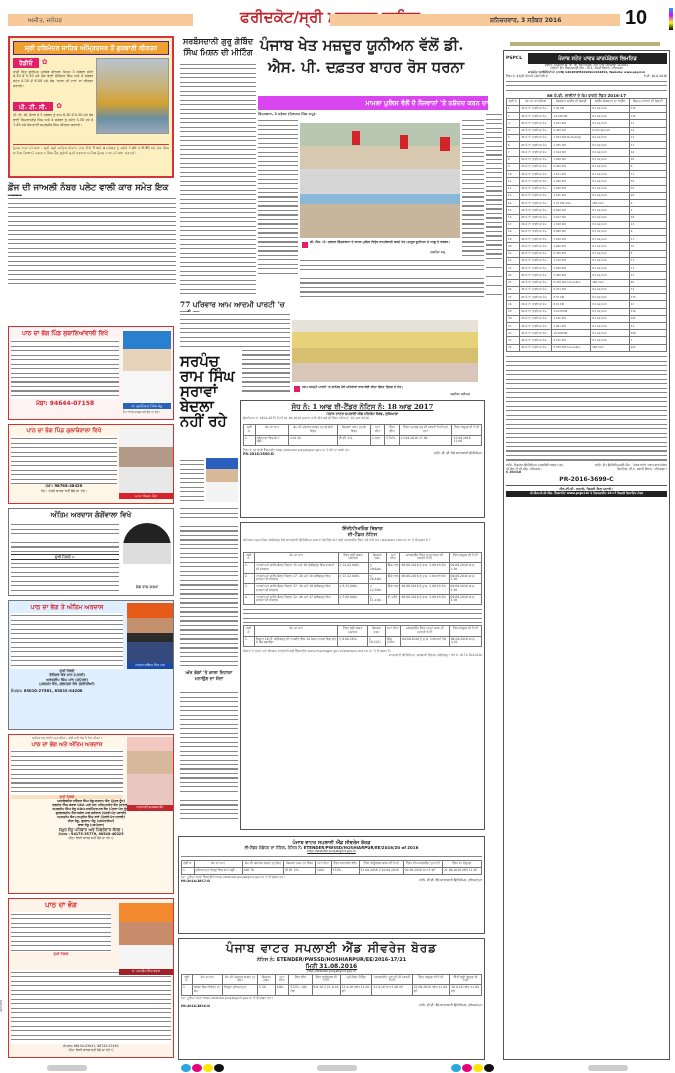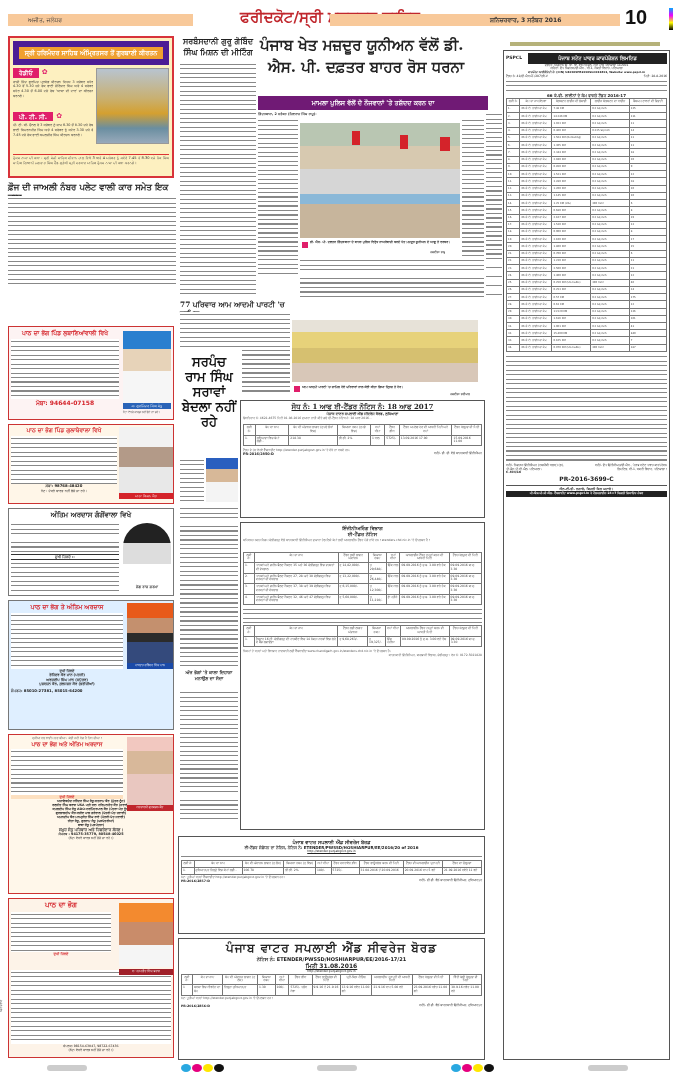--- a/index.html
+++ b/index.html
@@ -6,40 +6,40 @@
 body{width:675px;height:1073px;background:#fff;font-family:"DejaVu Sans",sans-serif;color:#222;position:relative;overflow:hidden;font-size:4px;line-height:1.25}
 .abs{position:absolute}
 .hdr-band{background:#f8c99a;height:12px;top:14px}
 .hdr-txt{font-size:6px;color:#333;top:16px}
 .mast{top:8px;left:195px;width:270px;text-align:center;font-size:15px;font-weight:bold;color:#c0272d;font-family:"DejaVu Serif",serif}
 .pgno{top:5px;left:625px;font-size:20px;font-weight:bold;color:#111;font-family:"Liberation Sans",sans-serif}
 .hl{font-weight:bold;color:#222;font-family:"DejaVu Serif",serif}
 .txt{color:#555;font-size:3.6px;line-height:1.4;overflow:hidden;text-align:justify}
 .txtlines{background:repeating-linear-gradient(#fff 0 2px,#888 2px 3px,#fff 3px 4.5px)}
 .photo{background:#888}
-.redbar{background:#701a75;color:#fff;text-align:center;font-weight:bold}
+.redbar{background:#d946ef;color:#fff;text-align:right;font-weight:bold}
 .tbl{border:1px solid #555;width:100%;border-collapse:collapse}
 .tbl td,.tbl th{border:1px solid #777;font-size:3px;padding:1px;vertical-align:top;color:#444;font-weight:normal}
 .darkbar{background:#222;color:#fff;font-weight:bold;text-align:center}
 .reg{width:10px;height:8px;border-radius:50%;display:inline-block}
 .grey-pill{background:#ccc;border-radius:4px;height:6px;width:40px}
 </style>
 </head>
 <body>
 
 <div class="abs hdr-band" style="left:8px;width:185px"></div>
 <div class="abs hdr-txt" style="left:28px">ਅਜੀਤ, ਜਲੰਧਰ</div>
 <div class="abs mast">ਫਰੀਦਕੋਟ/ਸ੍ਰੀ ਮੁਕਤਸਰ ਸਾਹਿਬ</div>
 <div class="abs hdr-band" style="left:330px;width:290px"></div>
 <div class="abs hdr-txt" style="left:490px;font-weight:bold">ਸ਼ਨਿਚਰਵਾਰ, 3 ਸਤੰਬਰ 2016</div>
 <div class="abs pgno">10</div>
 <div class="abs" style="left:669px;top:8px;width:4px;height:22px;background:linear-gradient(#0af,#e0f,#ff0,#000)"></div>
 
 <div class="abs" style="left:8px;top:36px;width:166px;height:142px;border:2px solid #d8333a;background:#fdf0c0;padding:3px">
-  <div style="background:#f0a030;color:#fff;font-size:6.4px;font-weight:bold;text-align:center;padding:2px 1px;font-family:'DejaVu Serif',serif;border:6px solid #4c1d95">ਸ੍ਰੀ ਹਰਿਮੰਦਰ ਸਾਹਿਬ ਅੰਮ੍ਰਿਤਸਰ ਤੋਂ ਗੁਰਬਾਣੀ ਕੀਰਤਨ</div>
+  <div style="background:#f0a030;color:#fff;font-size:6.4px;font-weight:bold;text-align:center;padding:2px 1px;font-family:'DejaVu Serif',serif;border:1px solid #4c1d95">ਸ੍ਰੀ ਹਰਿਮੰਦਰ ਸਾਹਿਬ ਅੰਮ੍ਰਿਤਸਰ ਤੋਂ ਗੁਰਬਾਣੀ ਕੀਰਤਨ</div>
   <div style="display:flex;margin-top:3px">
     <div style="width:82px">
       <div style="display:flex;align-items:center;gap:3px">
         <span style="background:#e01e6a;color:#fff;font-size:6px;font-weight:bold;padding:1px 6px">ਰੇਡੀਓ</span>
         <span style="color:#e01e6a;font-size:7px">✿</span>
       </div>
       <div class="txt" style="height:30px;margin-top:2px;font-size:3.4px;color:#333">ਤਾਜ਼ੀ ਜਿੰਦ ਗੁਰਮਿਤ ਪ੍ਰਸੰਗ ਕੀਰਤਨ ਦਿਵਸ 3 ਸਤੰਬਰ ਸਵੇਰ 4.30 ਤੋਂ 5.30 ਵਜੇ ਤੱਕ ਭਾਈ ਜੋਗਿੰਦਰ ਸਿੰਘ ਅਤੇ 4 ਸਤੰਬਰ ਸਵੇਰ 4.30 ਤੋਂ 6.00 ਵਜੇ ਤੱਕ 'ਆਸਾ ਦੀ ਵਾਰ' ਦਾ ਕੀਰਤਨ ਕਰਨਗੇ।</div>
       <div style="display:flex;align-items:center;gap:3px;margin-top:2px">
         <span style="background:#e01e6a;color:#fff;font-size:6px;font-weight:bold;padding:1px 6px">ਪੀ. ਟੀ. ਸੀ.</span>
         <span style="color:#e01e6a;font-size:7px">✿</span>
@@ -124,21 +124,21 @@
 </div>
 
 <div class="abs" style="left:0px;top:1000px;width:6px;font-size:3px;writing-mode:vertical-rl;transform:rotate(180deg);color:#333">ਅਜੀਤਵਾਰ</div>
 
 <div class="abs hl" style="left:180px;top:36px;width:76px;font-size:8px;line-height:11px;text-align:center">ਸਰਬੰਸਦਾਨੀ ਗੁਰੂ ਗੋਬਿੰਦ ਸਿੰਘ ਮਿਸ਼ਨ ਦੀ ਮੀਟਿੰਗ</div>
 <div class="abs txt txtlines" style="left:180px;top:62px;width:76px;height:232px"></div>
 
 <div class="abs hl" style="left:180px;top:300px;width:120px;font-size:7.4px;line-height:9px">77 ਪਰਿਵਾਰ ਆਮ ਆਦਮੀ ਪਾਰਟੀ 'ਚ ਸ਼ਾਮਿਲ</div>
 <div class="abs txt txtlines" style="left:180px;top:312px;width:108px;height:38px"></div>
 
-<div class="abs hl" style="left:180px;top:354px;width:58px;font-size:13px;line-height:15px;text-align:center;color:#111">ਸਰਪੰਚ ਰਾਮ ਸਿੰਘ ਸਰਾਵਾਂ ਬੇਦਲਾ ਨਹੀਂ ਰਹੇ</div>
+<div class="abs hl" style="left:180px;top:354px;width:58px;font-size:15px;line-height:15px;text-align:left;color:#111">ਸਰਪੰਚ ਰਾਮ ਸਿੰਘ ਸਰਾਵਾਂ ਬੇਦਲਾ ਨਹੀਂ ਰਹੇ</div>
 <div class="abs photo" style="left:206px;top:458px;width:32px;height:44px;background:linear-gradient(#2a5fbf 0 25%,#d7b898 25% 55%,#f4f4f4 55%)"></div>
 <div class="abs txt txtlines" style="left:180px;top:458px;width:24px;height:44px"></div>
 <div class="abs txt txtlines" style="left:180px;top:506px;width:58px;height:160px"></div>
 <div class="abs hl" style="left:180px;top:670px;width:58px;font-size:4.6px;text-align:center">ਅੱਜ ਭੋਗਾਂ 'ਤੇ ਕਾਲਾ ਦਿਹਾੜਾ ਮਨਾਉਣ ਦਾ ਸੱਦਾ</div>
 <div class="abs txt txtlines" style="left:180px;top:690px;width:58px;height:130px"></div>
 
 <div class="abs hl" style="left:260px;top:36px;width:225px;font-size:15px;line-height:18px;white-space:nowrap">ਪੰਜਾਬ ਖੇਤ ਮਜ਼ਦੂਰ ਯੂਨੀਅਨ ਵੱਲੋਂ ਡੀ.</div>
 <div class="abs hl" style="left:268px;top:58px;width:215px;font-size:15px;line-height:18px;white-space:nowrap">ਐਸ. ਪੀ. ਦਫ਼ਤਰ ਬਾਹਰ ਰੋਸ ਧਰਨਾ</div>
 <div class="abs redbar" style="left:258px;top:96px;width:230px;height:14px;font-size:6.4px;line-height:14px;font-family:'DejaVu Serif',serif">ਮਾਮਲਾ ਪੁਲਿਸ ਵੱਲੋਂ ਦੋ ਨੌਜਵਾਨਾਂ 'ਤੇ ਤਸ਼ੱਦਦ ਕਰਨ ਦਾ</div>
 <div class="abs txt" style="left:258px;top:112px;width:220px;font-size:3.4px;font-weight:bold;color:#333">ਗਿੱਦੜਬਾਹਾ, 2 ਸਤੰਬਰ (ਸ਼ਿਵਰਾਜ ਸਿੰਘ ਰਾਜੂ)-</div>

